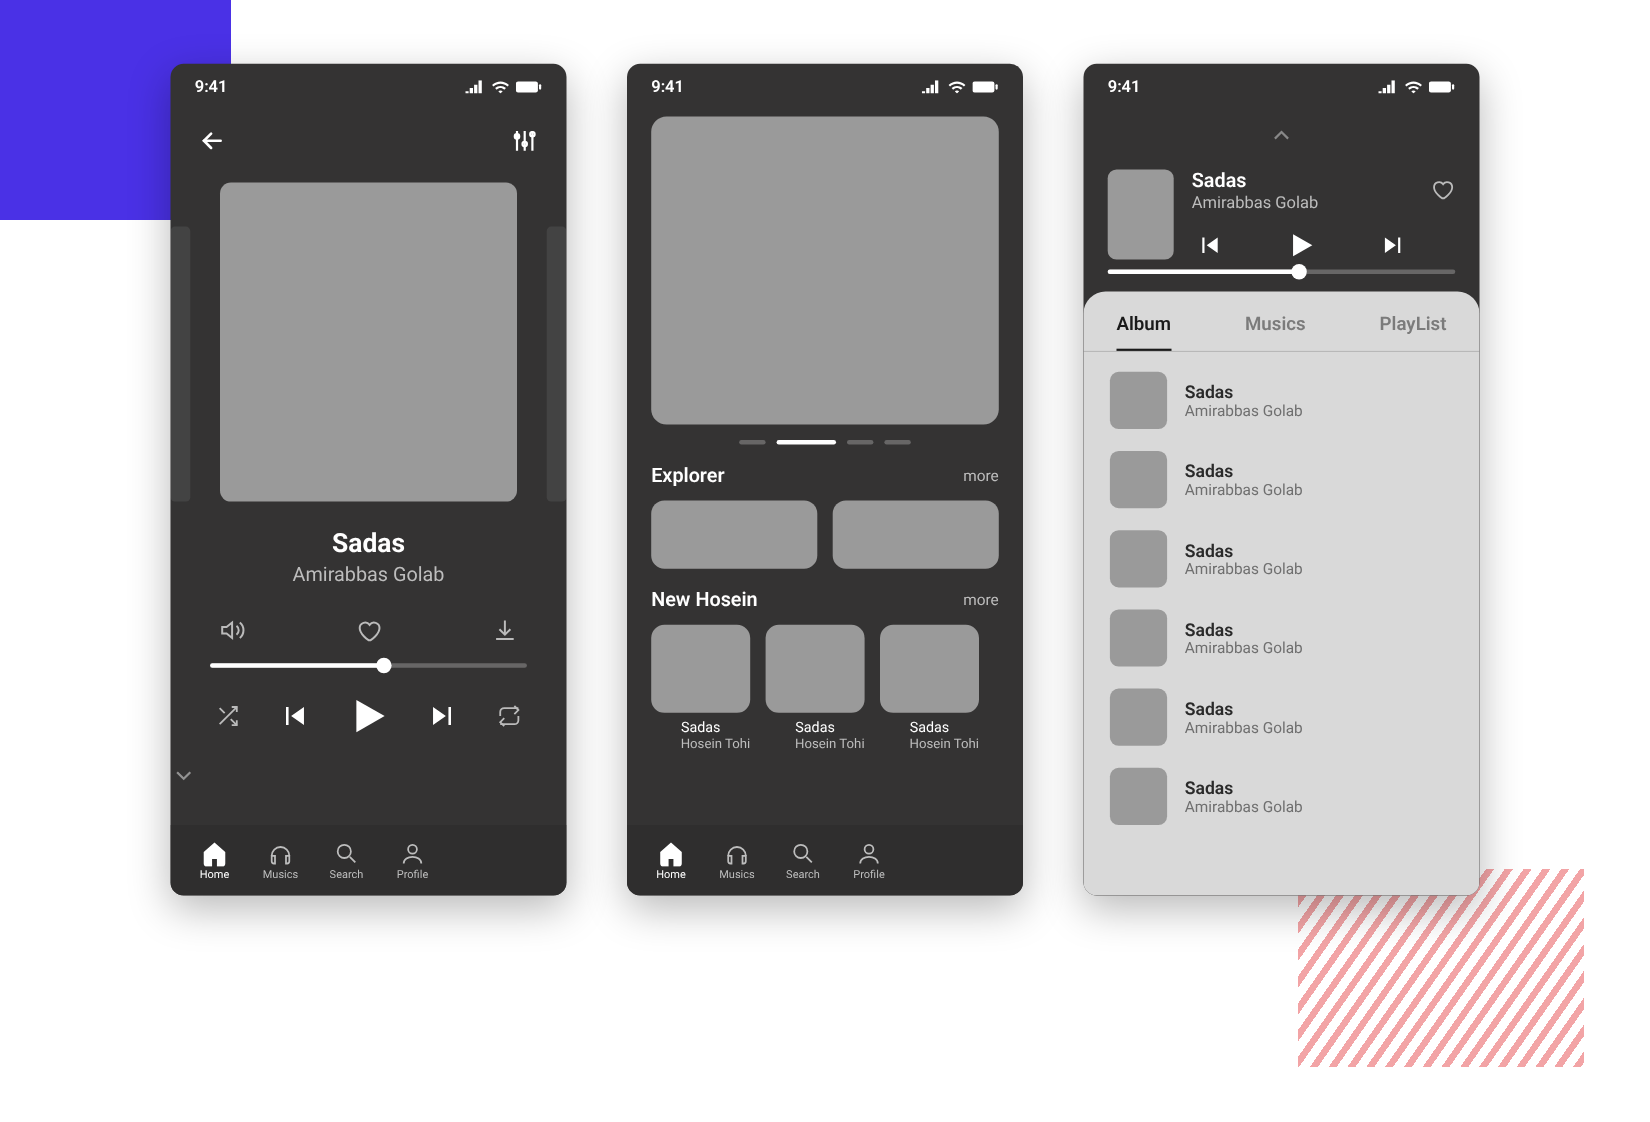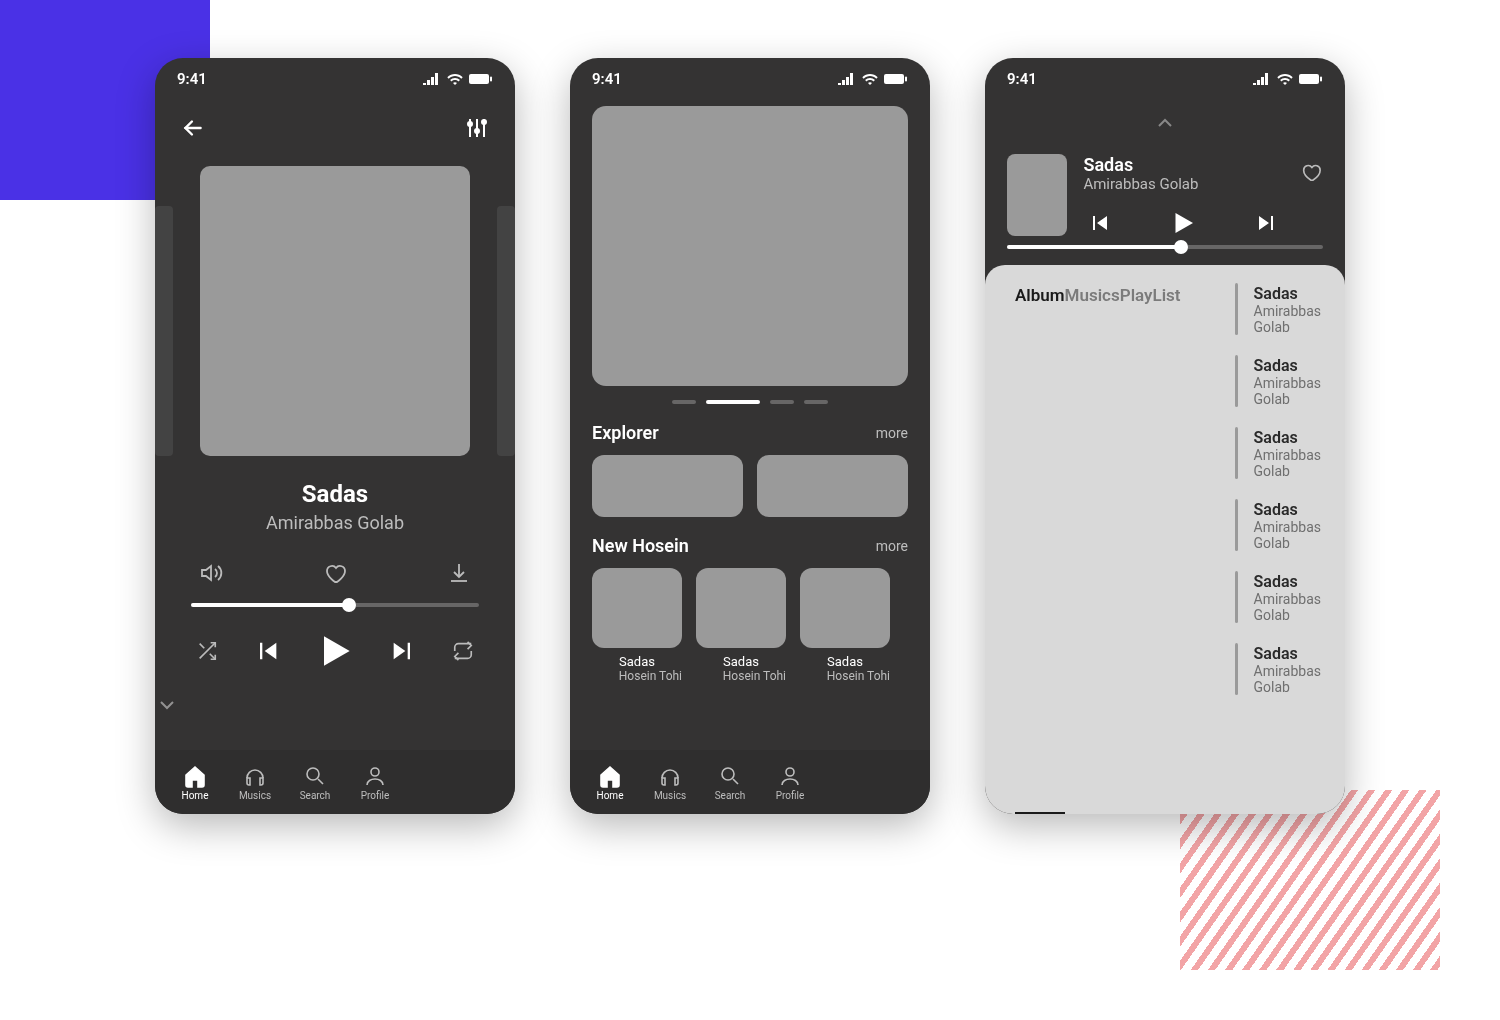--- a/index.html
+++ b/index.html
@@ -48,21 +48,21 @@
     position:absolute;
     top:58px;
     left:0;right:0;
     display:flex;
     justify-content:center;
     gap:55px;
   }
   .phone{
     width:360px;
     height:756px;
-    border-radius:28px;
+    border-radius:12px;
     background:var(--phone-bg);
     position:relative;
     overflow:hidden;
     box-shadow:0 12px 38px rgba(0,0,0,0.28);
     color:var(--text-light);
     display:flex;
     flex-direction:column;
   }
 
   
@@ -186,21 +186,21 @@
   .mini-meta{flex:1;}
   .mini-meta .t{font-size:18px;font-weight:600;}
   .mini-meta .a{font-size:15px;color:var(--text-dim);}
   .mini-controls{display:flex;gap:52px;align-items:center;margin-top:14px;}
   .mini-heart{align-self:flex-start;margin-top:2px;}
   .prog3{padding:6px 22px 16px;}
   .sheet{
     background:var(--sheet);
     border-radius:20px 20px 0 0;
     flex:1;
-    display:flex;flex-direction:row;
+    display:flex;flex-direction:column;
     color:#2e2e2e;
   }
   .sheet-tabs{
     display:flex;justify-content:space-between;
     padding:20px 30px 0;
     font-size:17px;font-weight:600;
     color:var(--sheet-tab-dim);
   }
   .sheet-tab{padding-bottom:12px;cursor:pointer;}
   .sheet-tab.active{color:var(--sheet-tab-active);border-bottom:2px solid var(--sheet-tab-active);}

